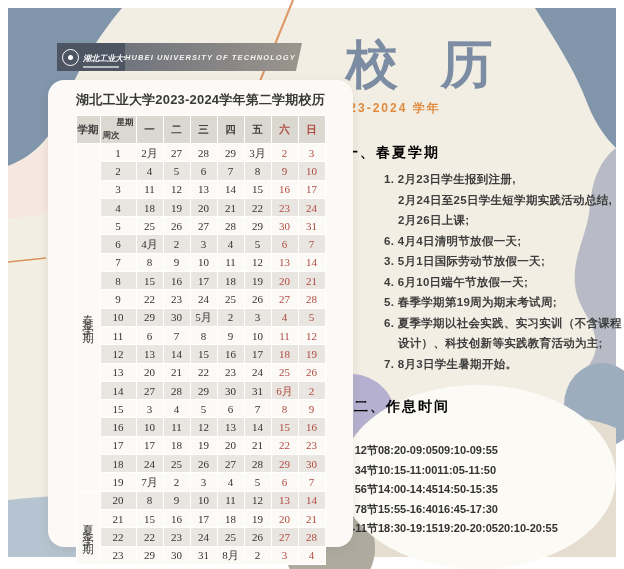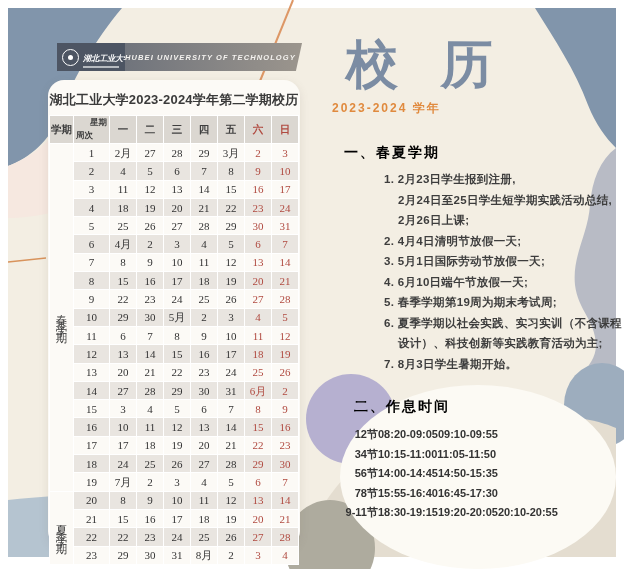--- a/index.html
+++ b/index.html
@@ -14,21 +14,21 @@
     filter:drop-shadow(3px 3px 0 rgba(201,144,107,.5));}
   .logo-left{width:68px;background:#4d5563;display:flex;align-items:center;gap:4px;padding-left:5px;box-sizing:border-box;}
   .emblem{width:15px;height:15px;border:1.2px solid #fff;border-radius:50%;display:flex;align-items:center;justify-content:center;flex:0 0 auto;}
   .emblem i{width:5px;height:5px;background:#fff;border-radius:50%;display:block;}
   .logo-cn{color:#fff;font-size:8px;font-weight:bold;font-style:italic;white-space:nowrap;line-height:9px;font-family:"Liberation Serif",serif;}
   .logo-sub{width:36px;height:2px;background:rgba(255,255,255,.6);margin-top:1px;}
   .logo-right{flex:1;background:linear-gradient(90deg,#70747c,#9b958d);display:flex;align-items:center;}
   .logo-en{color:#f4f2ef;font-size:7.5px;font-weight:bold;font-style:italic;letter-spacing:1.1px;white-space:nowrap;}
 
   
-  .card{position:absolute;left:48px;top:80px;width:252px;height:467px;background:#fcfaf6;border-radius:16px;
+  .card{position:absolute;left:48px;top:80px;width:305px;height:467px;background:#fcfaf6;border-radius:16px;
     box-shadow:0 3px 10px rgba(110,100,90,.14);z-index:4;}
   .card-title{padding-top:11px;text-align:center;font-size:13px;font-weight:bold;color:#3a3a3a;letter-spacing:.2px;}
   table.cal{border-collapse:collapse;table-layout:fixed;margin:6px auto 0 auto;width:249px;}
   table.cal col.c-sem{width:24px;} table.cal col.c-wn{width:36px;} table.cal col.c-d{width:27px;}
   table.cal th,table.cal td{border:1px solid #ffffff;padding:0;text-align:center;overflow:hidden;}
   table.cal thead th{background:#dbd7d1;height:27px;font-size:10.5px;font-weight:bold;color:#3f3f3f;}
   table.cal thead th.wkend{color:#b04a40;}
   th.sem-h{font-size:10.5px;line-height:11px;word-break:break-all;padding:0 4px;}
   th.corner{position:relative;background-image:linear-gradient(to bottom right,transparent calc(50% - .7px),#aba69f calc(50% - .7px),#aba69f calc(50% + .7px),transparent calc(50% + .7px));}
   th.corner .xi{position:absolute;top:1px;right:2px;font-size:8.5px;}
@@ -43,21 +43,21 @@
   
   .panel{position:absolute;left:332px;top:34px;width:278px;height:520px;z-index:3;}
   .big-title{text-align:left;font-size:52px;line-height:60px;font-weight:900;color:#7b8ca3;letter-spacing:14px;text-indent:14px;width:250px;}
   .subtitle{text-align:left;font-size:12px;font-weight:bold;color:#e08a3e;letter-spacing:2px;width:250px;margin-top:6px;}
   .sec-head{font-size:14px;font-weight:bold;color:#000000;letter-spacing:2px;}
   .notes{position:absolute;left:12px;top:110px;width:264px;}
   .notes .sec-head{margin-bottom:7px;}
   .note-line{font-size:11.5px;font-weight:600;color:#3d3d3d;line-height:20.5px;letter-spacing:.3px;white-space:nowrap;margin-left:40px;}
   .note-line.cont{padding-left:14px;}
   .sched{position:absolute;left:2px;top:364px;width:276px;}
-  .sched .sec-head{margin-bottom:9px;margin-left:20px;}
+  .sched .sec-head{margin-bottom:25px;margin-left:20px;}
   .tt-row{display:flex;font-size:11px;font-weight:600;color:#333;line-height:19.5px;white-space:nowrap;}
   .tt-label{width:44px;text-align:right;flex:0 0 auto;}
 </style>
 </head>
 <body>
 
 <div class="frame">
   <div class="bg-cream"></div>
 
   <svg class="bg-svg" viewBox="0 0 624 569">
@@ -362,21 +362,21 @@
   <div class="panel">
     <div class="big-title">校 历</div>
     <div class="subtitle">2023-2024 学年</div>
 
     <div class="notes">
       <div class="sec-head">一、春夏学期</div>
       <div id="notes-lines">
           <div class="note-line">1. 2月23日学生报到注册,</div>
           <div class="note-line cont">2月24日至25日学生短学期实践活动总结,</div>
           <div class="note-line cont">2月26日上课;</div>
-          <div class="note-line">2. 4月4日清明节放假一天;</div>
+          <div class="note-line">6. 4月4日清明节放假一天;</div>
           <div class="note-line">3. 5月1日国际劳动节放假一天;</div>
           <div class="note-line">4. 6月10日端午节放假一天;</div>
           <div class="note-line">5. 春季学期第19周为期末考试周;</div>
           <div class="note-line">6. 夏季学期以社会实践、实习实训（不含课程</div>
           <div class="note-line cont">设计）、科技创新等实践教育活动为主;</div>
           <div class="note-line">7. 8月3日学生暑期开始。</div>
         </div>
     </div>
 
     <div class="sched">

